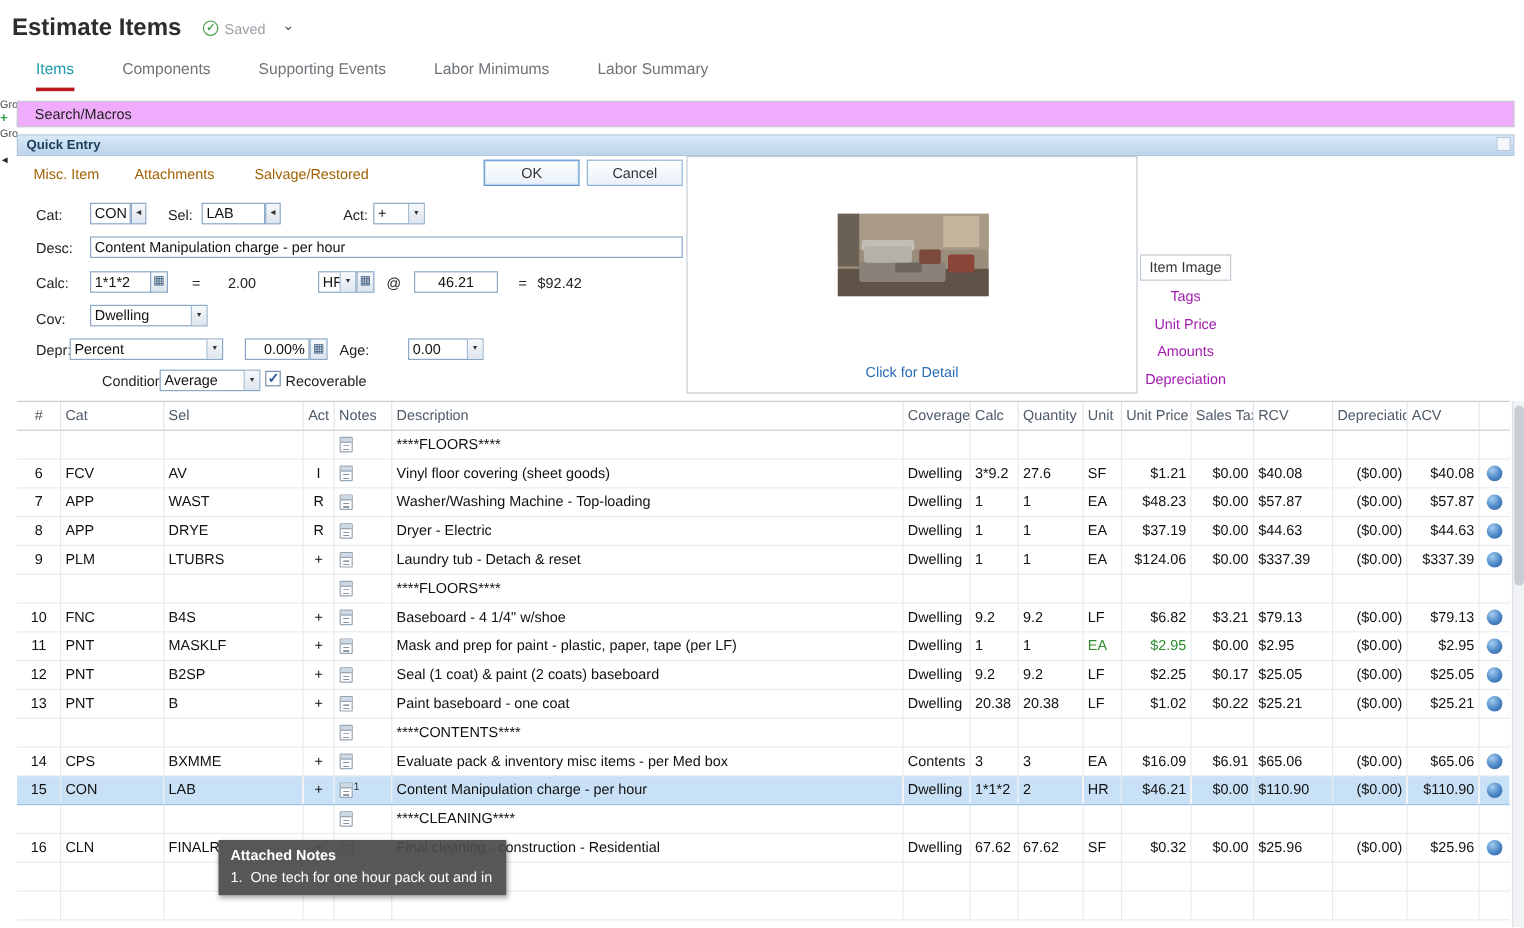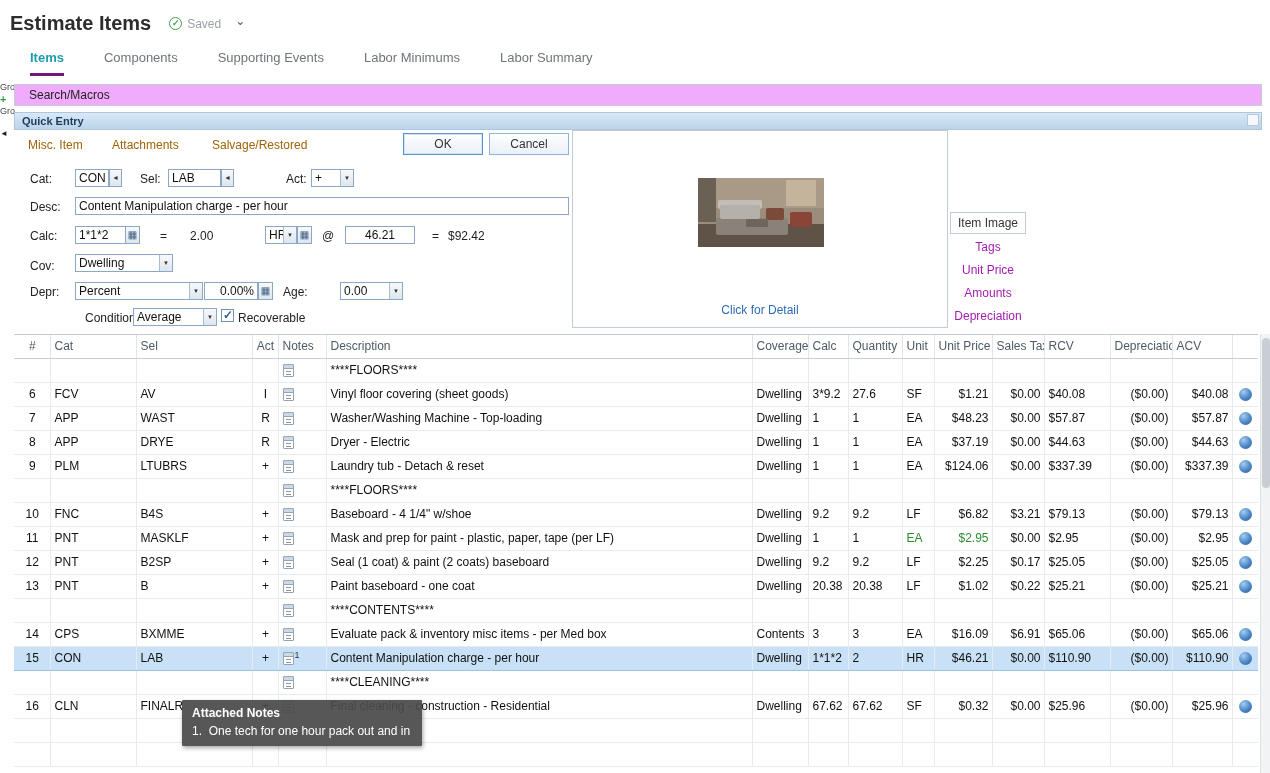--- a/index.html
+++ b/index.html
@@ -15,21 +15,21 @@
                 border-radius:50%; color:#43a04c; font-size:9px; line-height:11px;
                 text-align:center; font-weight:700; }
   .check-icon::after { content:"✓"; }
   .saved-label { color:#9aa0a6; font-size:12px; margin-left:5px; }
   .saved-chevron { color:#555; font-size:12px; margin-left:14px; cursor:pointer; }
   .saved-chevron::after { content:"⌄"; position:relative; top:-3px; }
 
   
   .main-tabs { position:absolute; left:30px; top:50px; display:flex; gap:40px; }
   .tab { font-size:13px; color:#6f7479; padding-bottom:8px; cursor:pointer; white-space:nowrap; }
-  .tab.active { color:#1d9cae; border-bottom:3px solid #701a75;font-weight:bold; }
+  .tab.active { color:#1d9cae; border-bottom:3px solid #b91c1c; }
 
   
   .left-strip { position:absolute; left:0; top:82px; width:33px; overflow:hidden;
                 display:flex; flex-direction:column; align-items:flex-start; gap:2px; }
   .strip-label { font-size:9px; color:#444; white-space:nowrap; }
   .strip-plus { color:#2f9e44; font-weight:700; font-size:11px; line-height:10px; }
   .strip-plus::after { content:"+"; }
   .strip-collapse { font-size:8px; color:#222; margin-top:11px; cursor:pointer; }
   .strip-collapse::after { content:"◄"; }
 
@@ -196,21 +196,21 @@
   <div class="qe-text" style="left:418px;top:117px;">=</div>
   <div class="qe-text" style="left:434px;top:117px;">$92.42</div>
 
   <div class="qe-label" style="left:16px;top:147px;">Cov:</div>
   <div class="combo" style="left:61px;top:142px;width:98px;">
     <span class="val">Dwelling</span>
     <span class="arrow"></span>
   </div>
 
   <div class="qe-label" style="left:16px;top:173px;">Depr:</div>
-  <div class="combo" style="left:61px;top:170px;width:128px;">
+  <div class="combo" style="left:44px;top:170px;width:128px;">
     <span class="val">Percent</span>
     <span class="arrow"></span>
   </div>
   <div class="field right" style="left:190px;top:170px;width:54px;">0.00%</div>
   <div class="calc-btn" style="left:244px;top:170px;"></div>
   <div class="qe-label" style="left:269px;top:173px;">Age:</div>
   <div class="combo" style="left:326px;top:170px;width:63px;">
     <span class="val">0.00</span>
     <span class="arrow"></span>
   </div>

